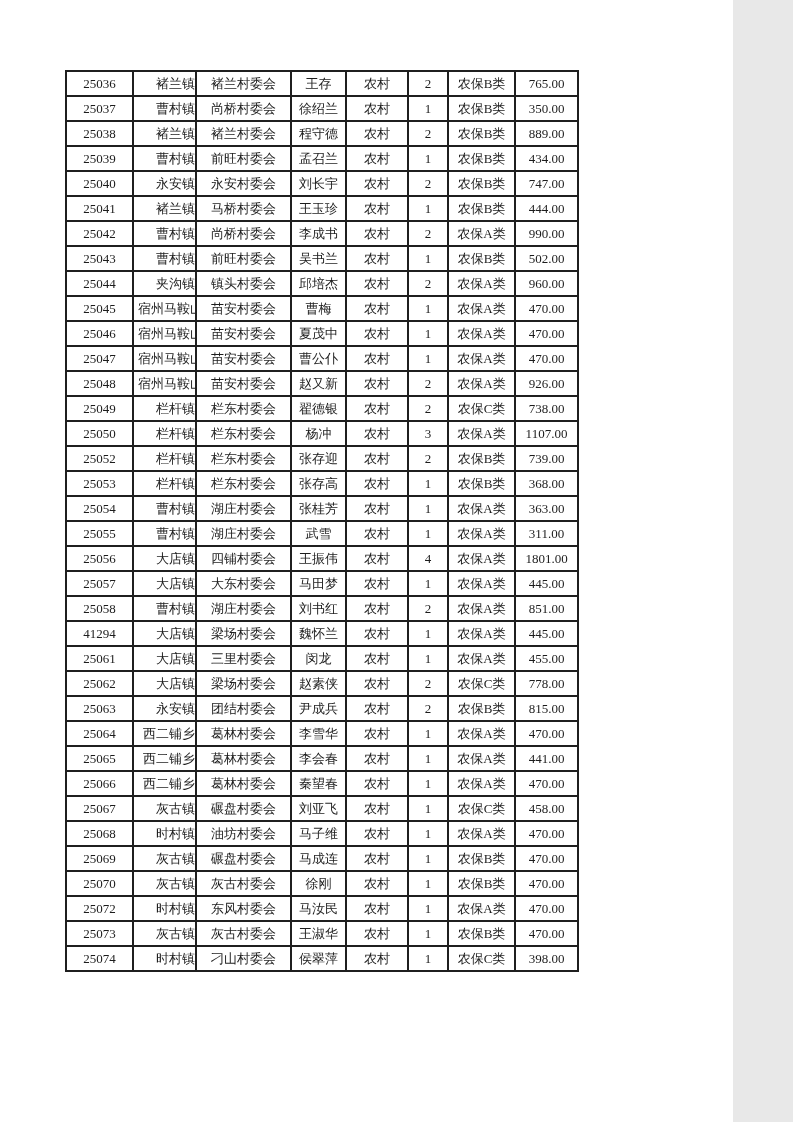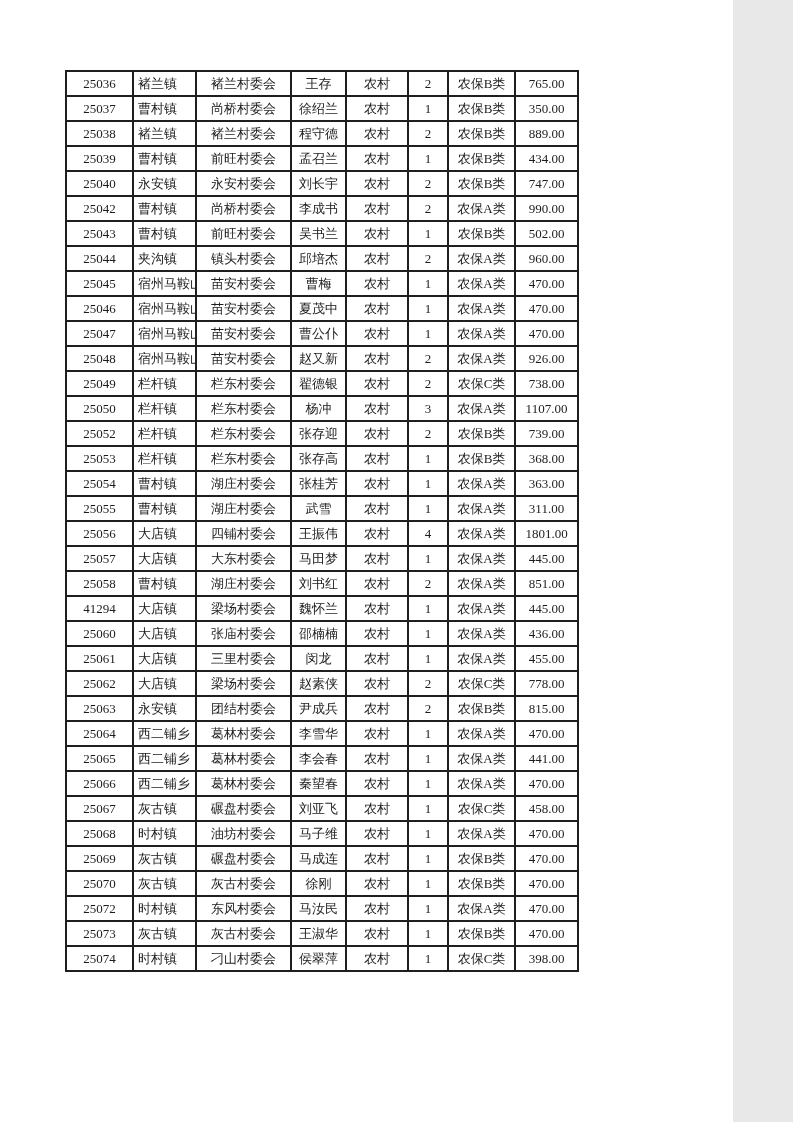--- a/index.html
+++ b/index.html
@@ -38,21 +38,21 @@
   col.c0 { width: 67px; }
   col.c1 { width: 63px; }
   col.c2 { width: 95px; }
   col.c3 { width: 55px; }
   col.c4 { width: 62px; }
   col.c5 { width: 40px; }
   col.c6 { width: 67px; }
   col.c7 { width: 63px; }
   
   table.grid td.c1 {
-    text-align: left;
+    text-align: right;
     padding-left: 4px;
   }
 </style>
 </head>
 <body>
 
 <div class="page">
   <table class="grid">
     <colgroup>
       <col class="c0">
@@ -109,20 +109,30 @@
           <td class="c0">25040</td>
           <td class="c1">永安镇</td>
           <td class="c2">永安村委会</td>
           <td class="c3">刘长宇</td>
           <td class="c4">农村</td>
           <td class="c5">2</td>
           <td class="c6">农保B类</td>
           <td class="c7">747.00</td>
         </tr>
         <tr>
+          <td class="c0">25041</td>
+          <td class="c1">褚兰镇</td>
+          <td class="c2">马桥村委会</td>
+          <td class="c3">王玉珍</td>
+          <td class="c4">农村</td>
+          <td class="c5">1</td>
+          <td class="c6">农保B类</td>
+          <td class="c7">444.00</td>
+        </tr>
+        <tr>
           <td class="c0">25042</td>
           <td class="c1">曹村镇</td>
           <td class="c2">尚桥村委会</td>
           <td class="c3">李成书</td>
           <td class="c4">农村</td>
           <td class="c5">2</td>
           <td class="c6">农保A类</td>
           <td class="c7">990.00</td>
         </tr>
         <tr>
@@ -277,30 +287,20 @@
         </tr>
         <tr>
           <td class="c0">41294</td>
           <td class="c1">大店镇</td>
           <td class="c2">梁场村委会</td>
           <td class="c3">魏怀兰</td>
           <td class="c4">农村</td>
           <td class="c5">1</td>
           <td class="c6">农保A类</td>
           <td class="c7">445.00</td>
-        </tr>
-        <tr>
-          <td class="c0">25060</td>
-          <td class="c1">大店镇</td>
-          <td class="c2">张庙村委会</td>
-          <td class="c3">邵楠楠</td>
-          <td class="c4">农村</td>
-          <td class="c5">1</td>
-          <td class="c6">农保A类</td>
-          <td class="c7">436.00</td>
         </tr>
         <tr>
           <td class="c0">25061</td>
           <td class="c1">大店镇</td>
           <td class="c2">三里村委会</td>
           <td class="c3">闵龙</td>
           <td class="c4">农村</td>
           <td class="c5">1</td>
           <td class="c6">农保A类</td>
           <td class="c7">455.00</td>

